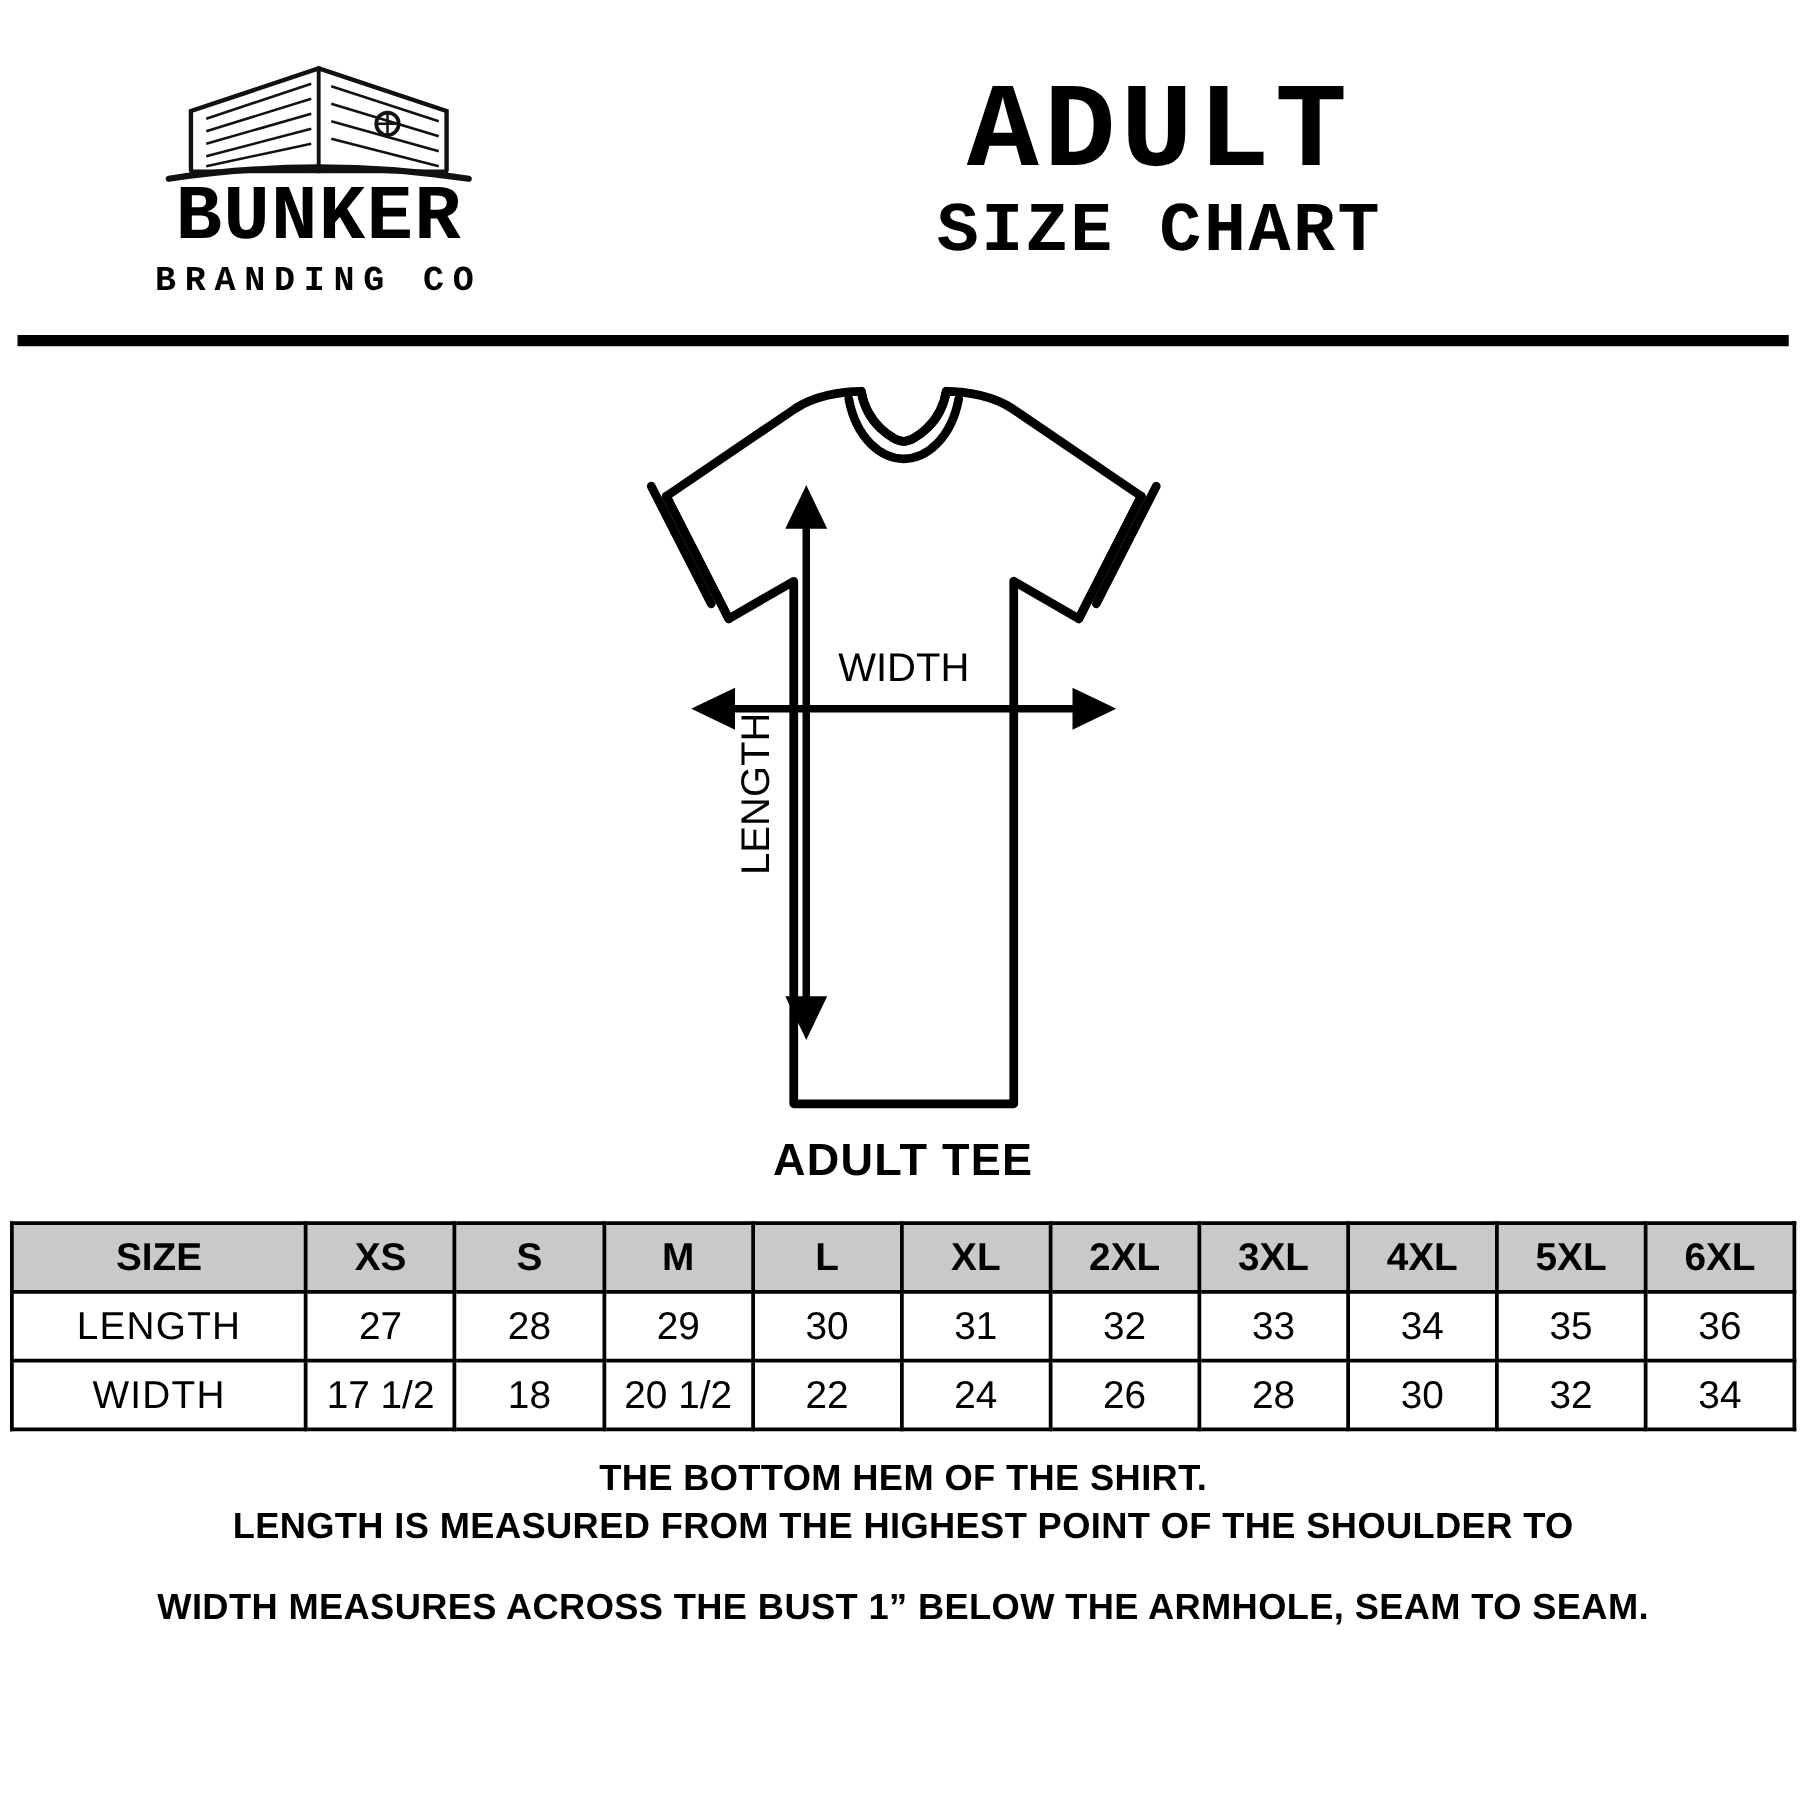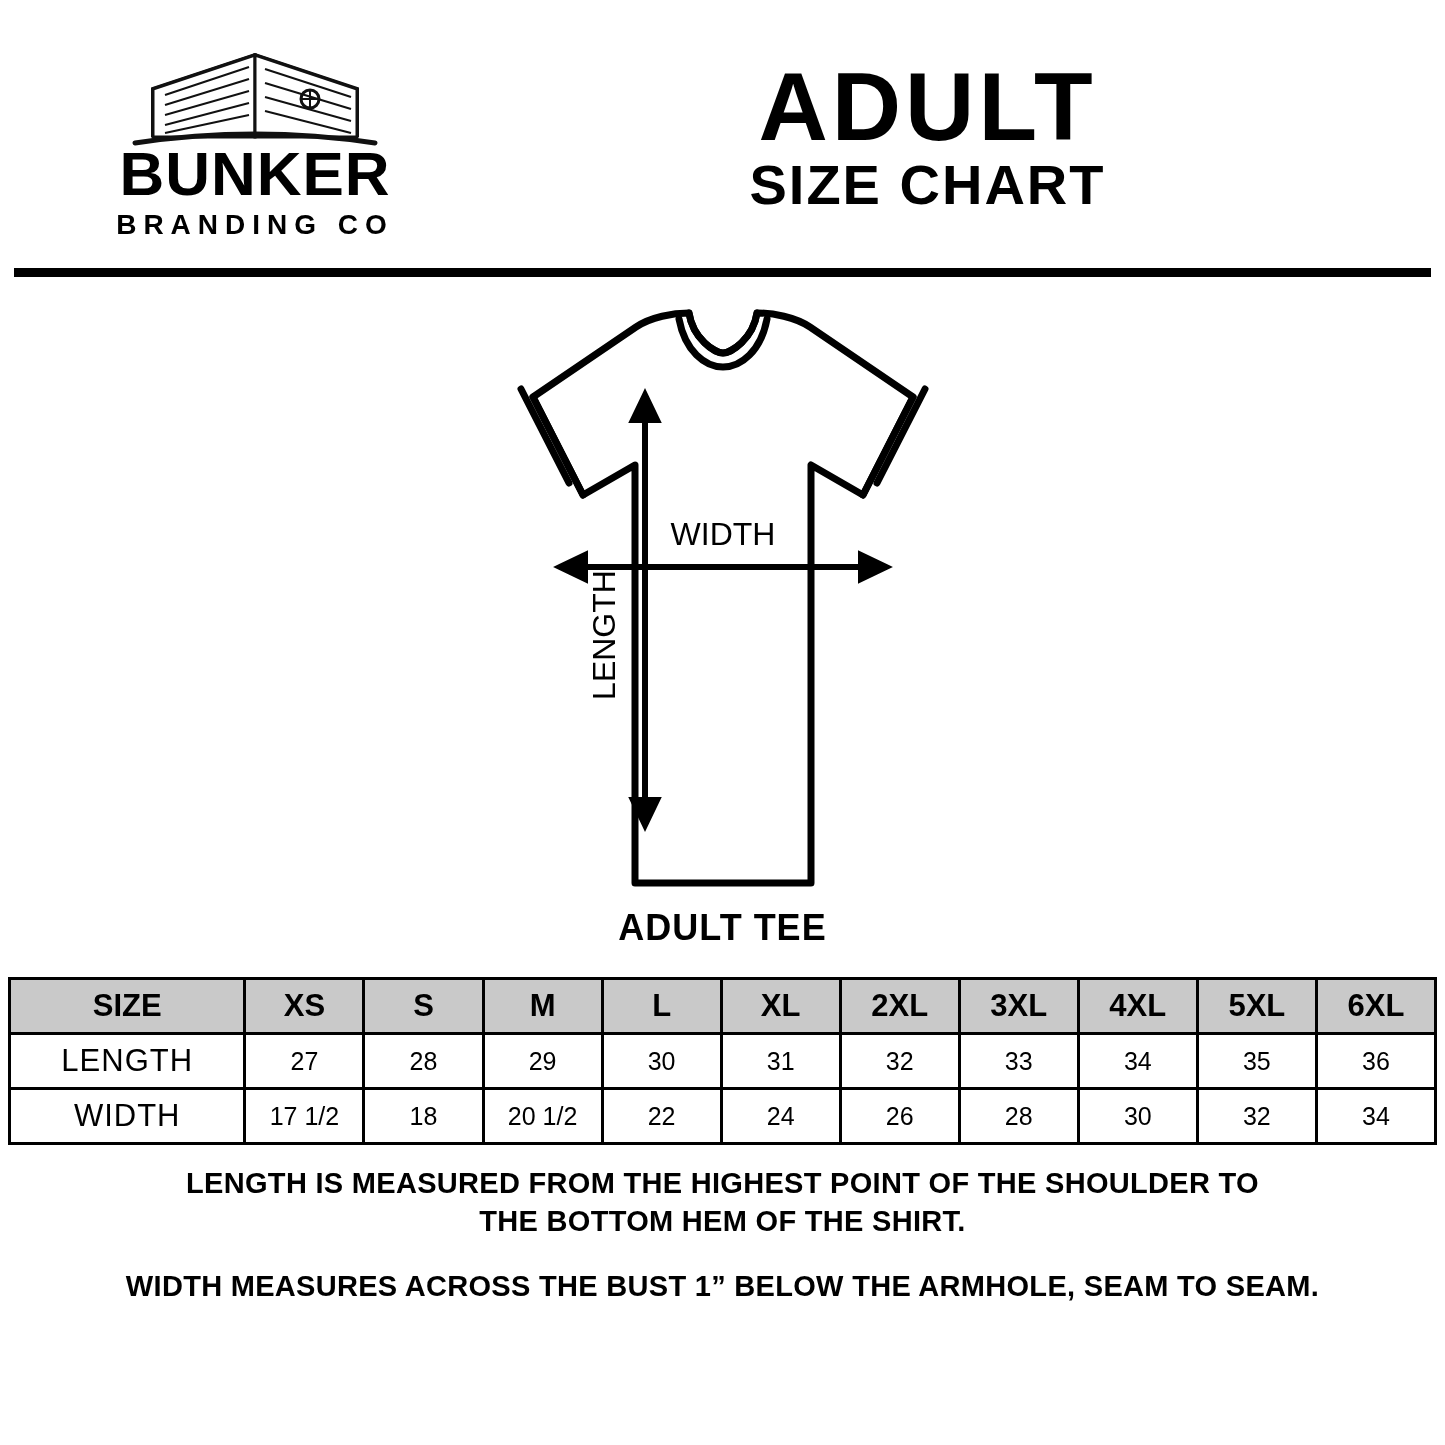--- a/index.html
+++ b/index.html
@@ -24,20 +24,21 @@
   }
 
   
   .header {
     display: flex;
     align-items: center;
     justify-content: space-between;
     padding: 18px 40px 6px 40px;
     box-sizing: border-box;
     height: 262px;
+    font-family: Liberation Mono, monospace;
   }
 
   .brand {
     width: 430px;
     display: flex;
     flex-direction: column;
     align-items: center;
     justify-content: flex-start;
     padding-top: 8px;
   }
@@ -112,21 +113,21 @@
   }
   table.size-table {
     width: 100%;
     border-collapse: collapse;
     table-layout: fixed;
   }
   table.size-table th,
   table.size-table td {
     border: 3px solid #000;
     text-align: center;
-    font-size: 25px;
+    font-size: 31px;
     height: 46px;
     padding: 3px 0;
   }
   table.size-table thead th {
     background: #c9c9c9;
     font-weight: bold;
     font-size: 31px;
   }
   table.size-table tbody td.rowhead {
     font-weight: normal;
@@ -274,21 +275,21 @@
           <td>30</td>
           <td>32</td>
           <td>34</td>
         </tr>
       </tbody>
     </table>
   </div>
 
   <div class="notes">
     <div class="note-block">
+      <div class="note-line">THE BOTTOM HEM OF THE SHIRT.</div>
       <div class="note-line">LENGTH IS MEASURED FROM THE HIGHEST POINT OF THE SHOULDER TO</div>
-      <div class="note-line">THE BOTTOM HEM OF THE SHIRT.</div>
     </div>
     <div class="note-block">
       <div class="note-line">WIDTH MEASURES ACROSS THE BUST 1” BELOW THE ARMHOLE, SEAM TO SEAM.</div>
     </div>
   </div>
 
 </div>
 
 </body></html>

